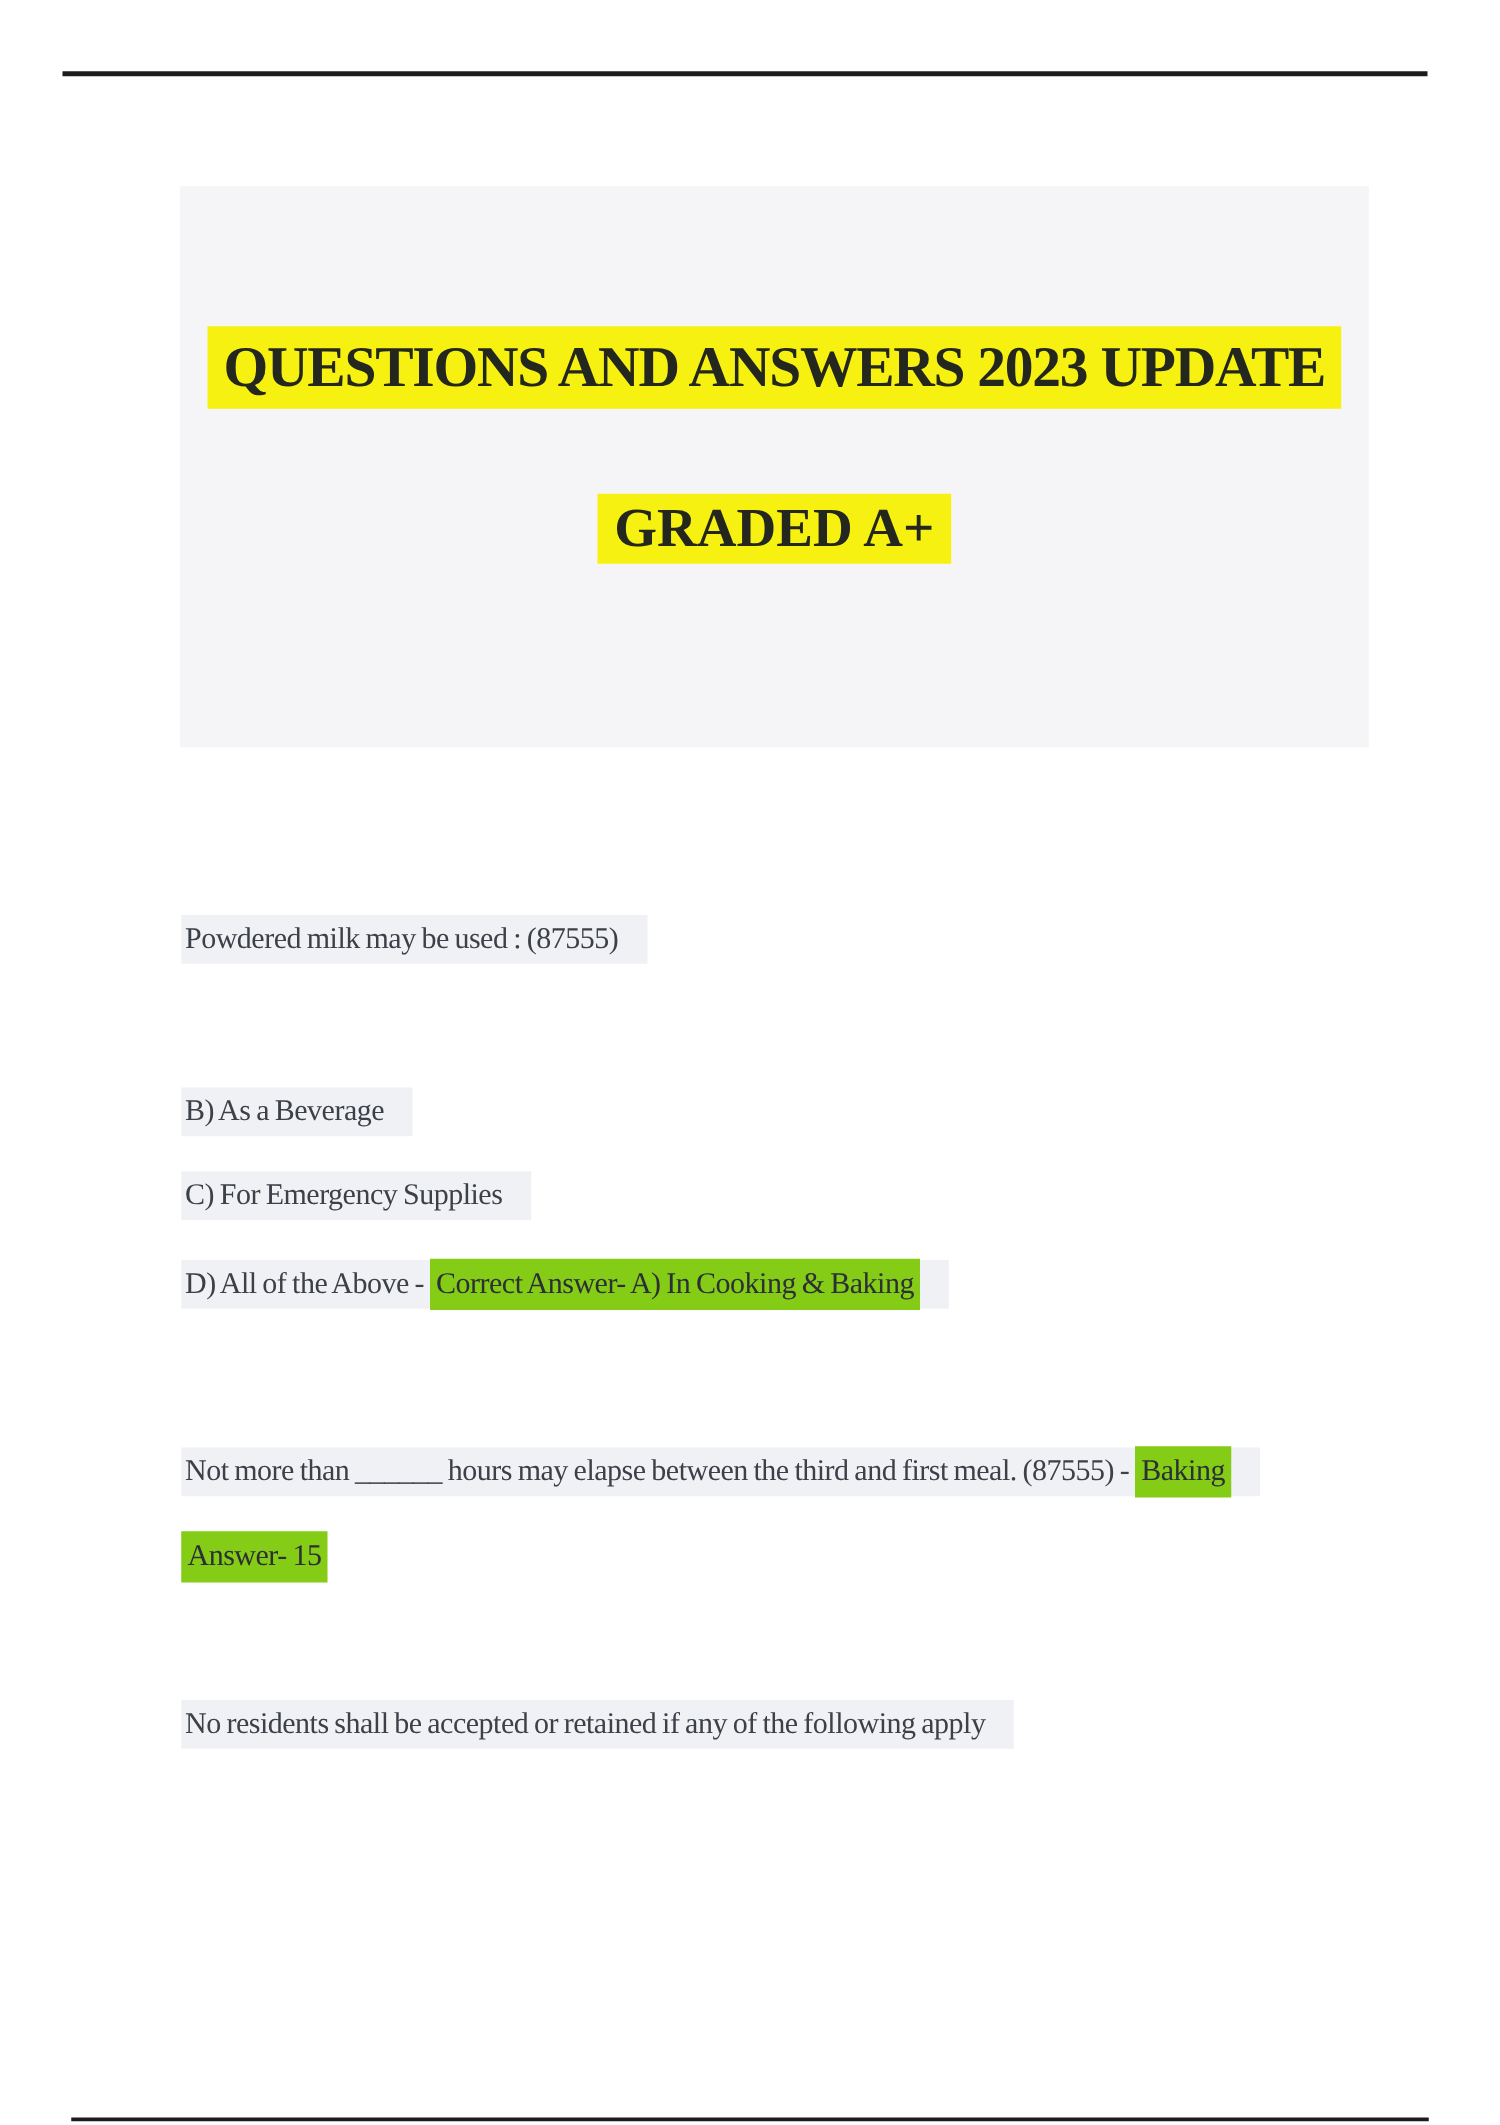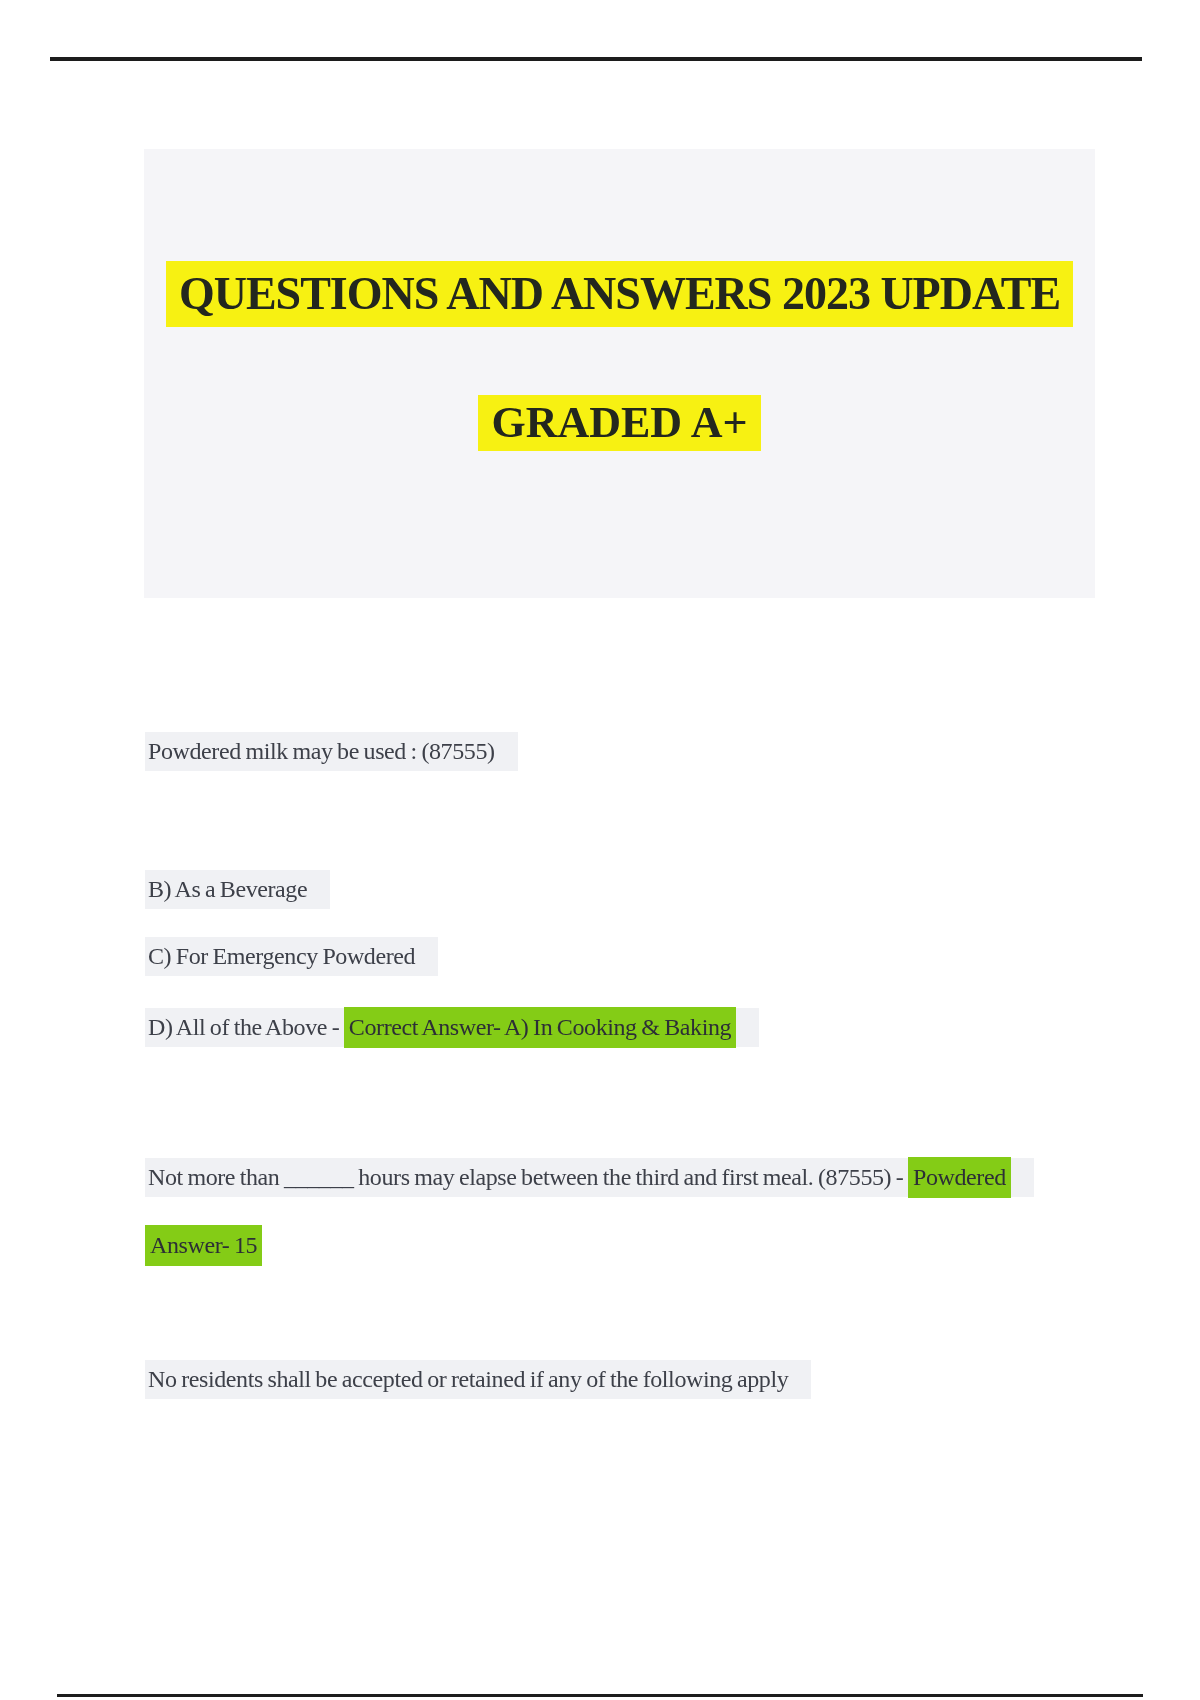--- a/index.html
+++ b/index.html
@@ -65,29 +65,29 @@
   <div class="body-line" id="q1-prompt">
     <span class="band">Powdered milk may be used : (87555)</span>
   </div>
 
 
   <div class="body-line" id="q1-opt-b">
     <span class="band">B) As a Beverage</span>
   </div>
 
   <div class="body-line" id="q1-opt-c">
-    <span class="band">C) For Emergency Powdered</span>
+    <span class="band">C) For Emergency Supplies</span>
   </div>
 
   <div class="body-line" id="q1-opt-d">
     <span class="band"><span>D) All of the Above - </span><span class="yhl">Correct Answer- A) In Cooking &amp; Baking</span></span>
   </div>
 
   <div class="body-line" id="q2-line-1">
-    <span class="band"><span>Not more than ______ hours may elapse between the third and first meal. (87555) - </span><span class="yhl">Powdered</span></span>
+    <span class="band"><span>Not more than ______ hours may elapse between the third and first meal. (87555) - </span><span class="yhl">Baking</span></span>
   </div>
 
   <div class="body-line" id="q2-line-2">
     <span class="yhl">Answer- 15</span>
   </div>
 
   <div class="body-line" id="q3-prompt">
     <span class="band">No residents shall be accepted or retained if any of the following apply</span>
   </div>
 

